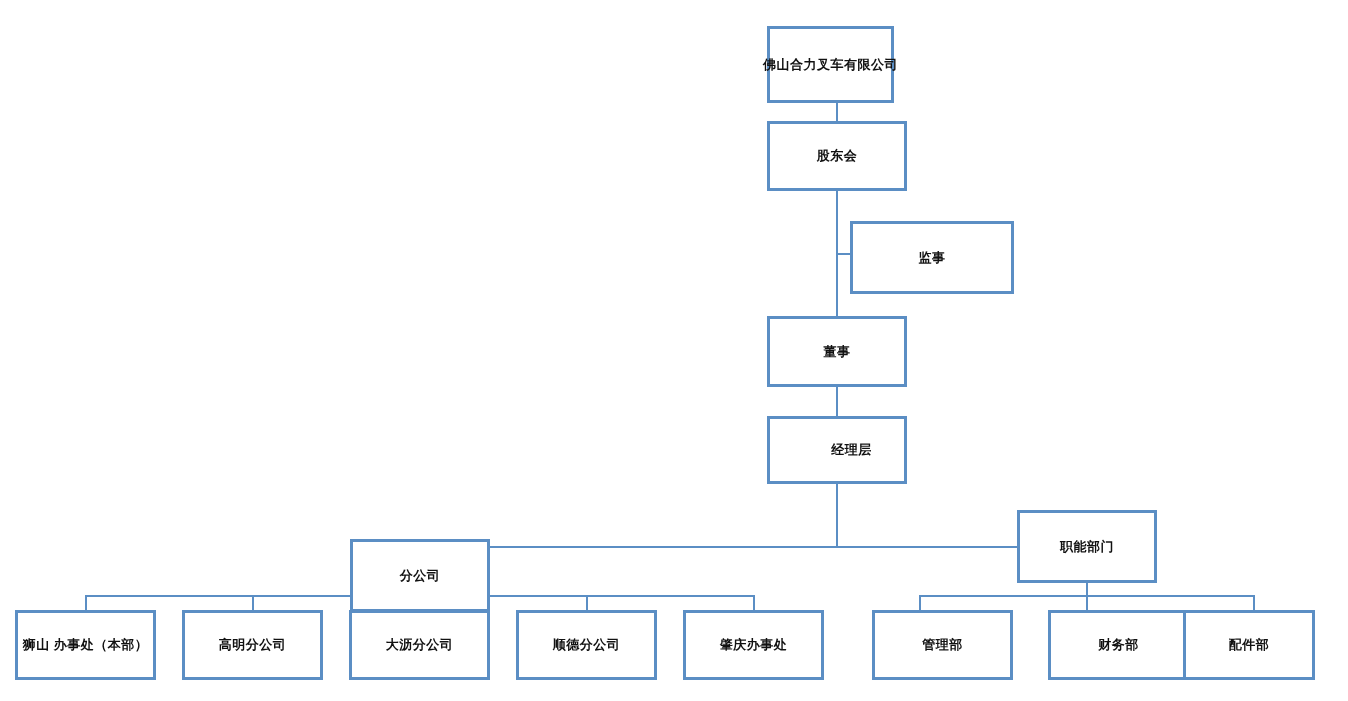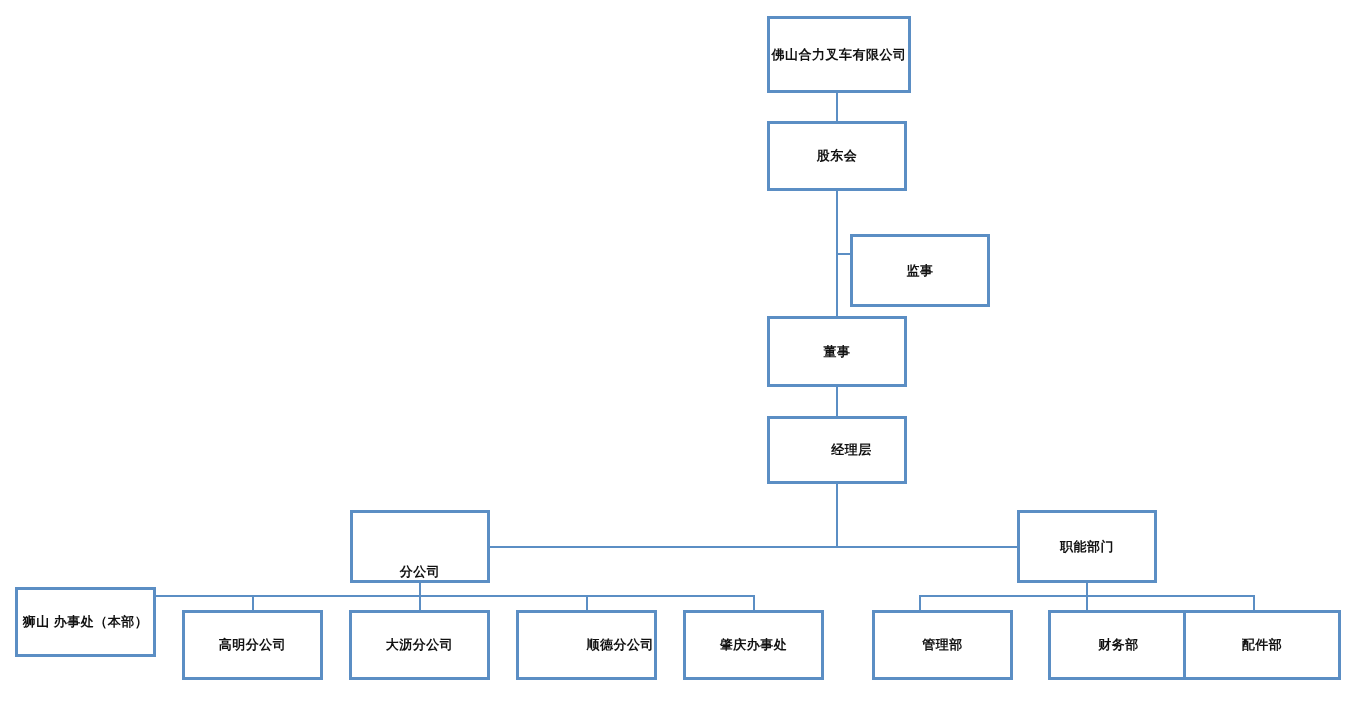--- a/index.html
+++ b/index.html
@@ -72,73 +72,73 @@
   <div class="conn conn-v" style="left:753px; top:595px; height:16px;"></div>
 
   <div class="conn conn-v" style="left:1086px; top:583px; height:13px;"></div>
 
   <div class="conn conn-h" style="left:919px; top:595px; width:335px;"></div>
 
   <div class="conn conn-v" style="left:919px; top:595px; height:16px;"></div>
   <div class="conn conn-v" style="left:1086px; top:595px; height:16px;"></div>
   <div class="conn conn-v" style="left:1253px; top:595px; height:16px;"></div>
 
-  <div class="org-box" style="left:767px; top:16px; width:144px; height:77px;">
+  <div class="org-box" style="left:767px; top:26px; width:127px; height:77px;">
     <span class="box-label">佛山合力叉车有限公司</span>
   </div>
 
   <div class="org-box" style="left:767px; top:121px; width:140px; height:70px;justify-content:center;">
     <span class="box-label">股东会</span>
   </div>
 
-  <div class="org-box" style="left:850px; top:234px; width:140px; height:73px;">
+  <div class="org-box" style="left:850px; top:221px; width:164px; height:73px;">
     <span class="box-label">监事</span>
   </div>
 
   <div class="org-box" style="left:767px; top:316px; width:140px; height:71px;">
     <span class="box-label">董事</span>
   </div>
 
   <div class="org-box" style="left:767px; top:416px; width:140px; height:68px;padding-left:29px;">
     <span class="box-label">经理层</span>
   </div>
 
-  <div class="org-box" style="left:350px; top:510px; width:140px; height:73px;align-items:flex-end;">
+  <div class="org-box" style="left:350px; top:539px; width:140px; height:73px;">
     <span class="box-label">分公司</span>
   </div>
 
   <div class="org-box" style="left:1017px; top:510px; width:140px; height:73px;">
     <span class="box-label">职能部门</span>
   </div>
 
-  <div class="org-box" style="left:15px; top:587px; width:141px; height:70px;">
+  <div class="org-box" style="left:15px; top:610px; width:141px; height:70px;">
     <span class="box-label">狮山 办事处（本部）</span>
   </div>
 
   <div class="org-box" style="left:182px; top:610px; width:141px; height:70px;">
     <span class="box-label">高明分公司</span>
   </div>
 
   <div class="org-box" style="left:349px; top:610px; width:141px; height:70px;">
     <span class="box-label">大沥分公司</span>
   </div>
 
-  <div class="org-box" style="left:516px; top:610px; width:141px; height:70px;justify-content:flex-end;">
+  <div class="org-box" style="left:516px; top:610px; width:141px; height:70px;">
     <span class="box-label">顺德分公司</span>
   </div>
 
   <div class="org-box" style="left:683px; top:610px; width:141px; height:70px;">
     <span class="box-label">肇庆办事处</span>
   </div>
 
   <div class="org-box" style="left:849px; top:610px; width:141px; height:70px;margin-left:23px;">
     <span class="box-label">管理部</span>
   </div>
 
   <div class="org-box" style="left:1016px; top:610px; width:141px; height:70px;margin-left:32px;">
     <span class="box-label">财务部</span>
   </div>
 
-  <div class="org-box" style="left:1183px; top:610px; width:158px; height:70px;">
+  <div class="org-box" style="left:1183px; top:610px; width:132px; height:70px;">
     <span class="box-label">配件部</span>
   </div>
 
 </div>
 
 </body></html>

